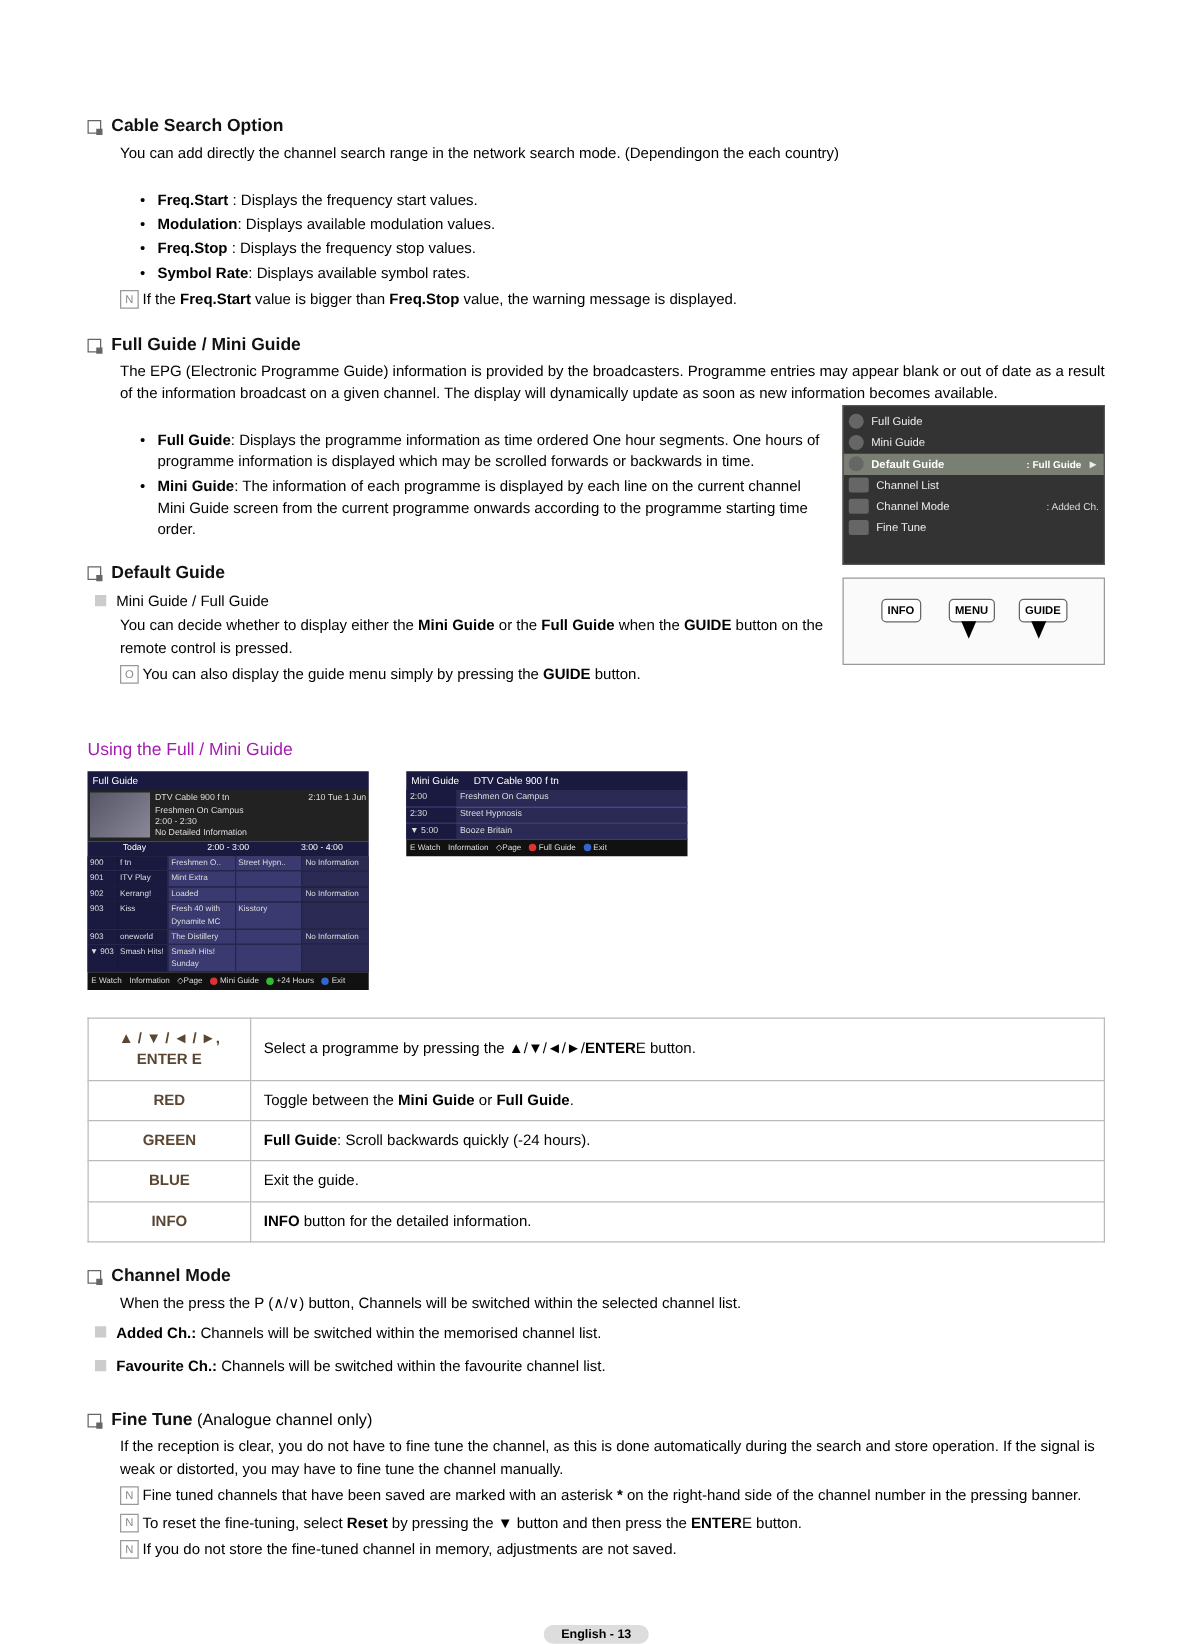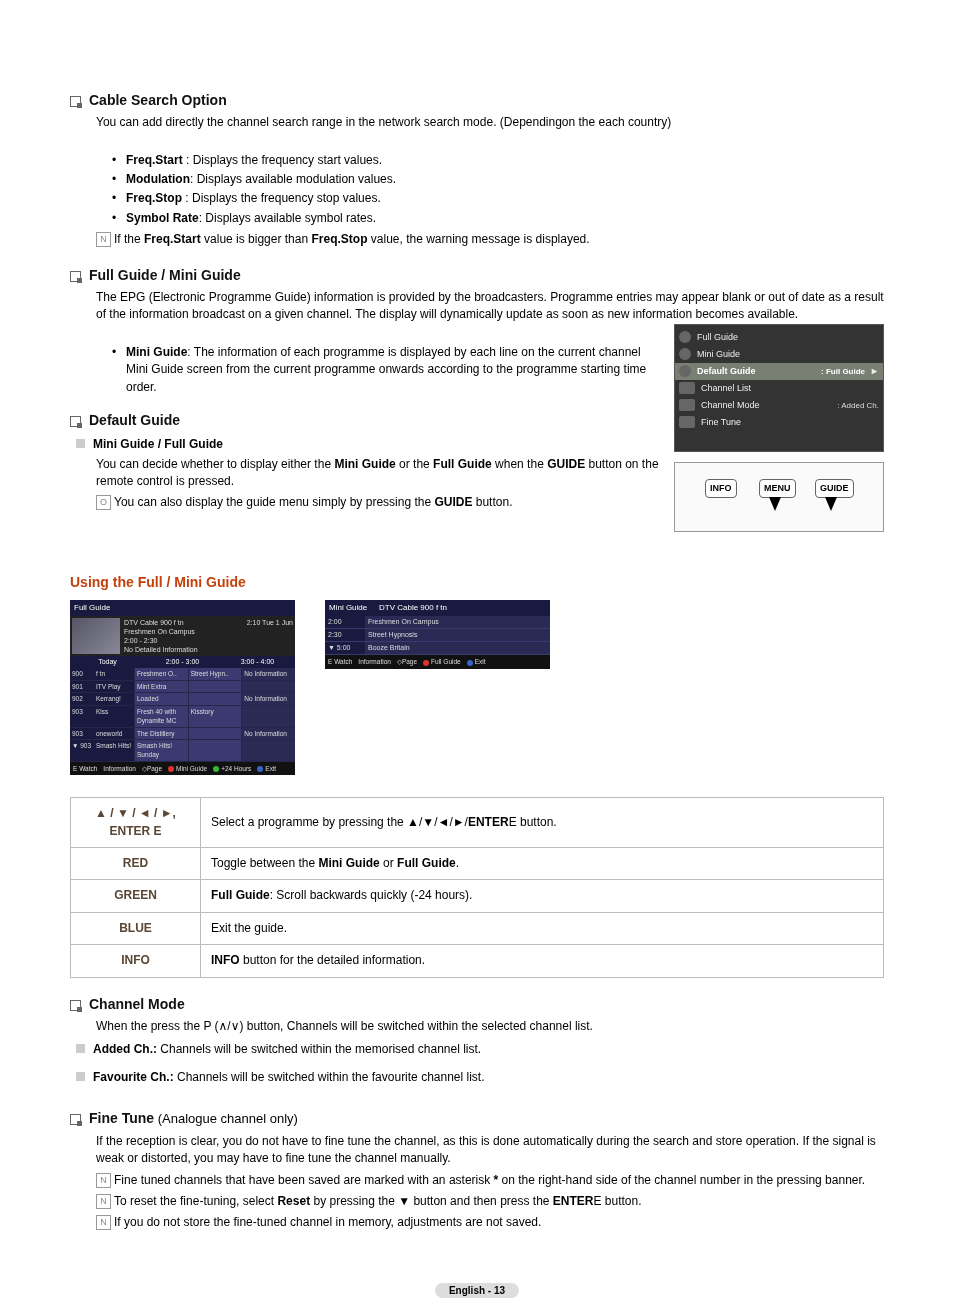--- a/index.html
+++ b/index.html
@@ -12,35 +12,35 @@
   .body { margin-left: 26px; }
   .bullet-list { margin-left: 20px; margin-top: 20px; margin-bottom: 4px; list-style: none; }
   .bullet-list li { position: relative; padding-left: 10px; margin-bottom: 2px;}
   .bullet-list li::before { content: "•"; position: absolute; left: -4px; }
   .note { position:relative; padding-left: 18px; margin-top:4px;}
   .note::before { content:"N"; position:absolute; left:0; top:1px; width:13px; height:13px; border:1px solid #999; font-size:9px; text-align:center; line-height:13px; color:#888;}
   .tip { position:relative; padding-left: 18px; margin-top:4px;}
   .tip::before { content:"O"; position:absolute; left:0; top:1px; width:13px; height:13px; border:1px solid #999; font-size:9px; text-align:center; line-height:13px; color:#888;}
   .sub-head { margin-left: 6px; display:flex; align-items:baseline; gap:8px; margin-top:6px; margin-bottom:2px;}
   .sq-icon { width:9px; height:9px; background:#ccc; flex-shrink:0; display:inline-block;}
-  .sub-title { font-weight: bold; }
+  .sub-title { font-weight: normal; }
   .row-with-figure { display:flex; gap:12px; }
   .row-with-figure .text { flex:1; }
   .menu-box { width:210px; background:#333; color:#eee; font-size:9px; padding:4px 0 20px 0; border:1px solid #555; }
   .menu-row { display:flex; align-items:center; padding:2px 4px 2px 2px;}
   .menu-icon { width:16px; height:12px; margin:0 6px 0 2px; background:#666; border-radius:2px; flex-shrink:0;}
   .menu-icon.round { border-radius:50%; width:12px; height:12px;}
   .menu-label { flex:1; }
   .menu-val { font-size:8px; color:#ddd;}
   .menu-row.sel { background:#7a7f73; }
   .menu-row.sel .menu-label, .menu-row.sel .menu-val { color:#fff; font-weight:bold;}
   .remote-box { width:210px; height:70px; border:1px solid #999; margin-top:10px; background:#fafafa; position:relative;}
   .remote-btn { position:absolute; border:1px solid #666; border-radius:4px; font-size:9px; font-weight:bold; text-align:center; padding:2px 4px; background:#fff;}
   .remote-arrow { position:absolute; width:0; height:0; border-left:6px solid transparent; border-right:6px solid transparent; border-top:14px solid #000;}
-  .brown-head { color:#c2410c; font-weight:bold; font-size:14px; margin-top:40px; margin-bottom:8px;}
+  .brown-head { color:#a21caf; font-weight:normal; font-size:14px; margin-top:24px; margin-bottom:8px;}
   .guide-figs { display:flex; gap:30px; margin-bottom:22px;}
   .full-guide-fig { width:225px; font-size:7px; color:#ddd;}
   .mini-guide-fig { width:225px; font-size:7px; color:#ddd;}
   .fg-title { background:#1a1a40; color:#fff; padding:2px 4px; font-size:8px;}
   .fg-top { display:flex; background:#222; padding:2px;}
   .fg-thumb { width:48px; height:36px; background:linear-gradient(135deg,#556,#889); margin-right:4px;}
   .fg-info { flex:1; font-size:7px; line-height:1.3;}
   .fg-date { font-size:7px; white-space:nowrap;}
   .fg-bar { background:#1a1a40; color:#fff; display:flex; font-size:7px;}
   .fg-bar span{ flex:1; text-align:center; padding:1px;}
@@ -88,20 +88,21 @@
 <div class="section">
   <div class="sec-head">
     <span class="q-icon"></span>
     <span class="sec-title">Full Guide / Mini Guide</span>
   </div>
   <div class="body">
     <div>The EPG (Electronic Programme Guide) information is provided by the broadcasters. Programme entries may appear blank or out of date as a result of the information broadcast on a given channel. The display will dynamically update as soon as new information becomes available.</div>
     <div class="row-with-figure">
       <div class="text">
         <ul class="bullet-list">
+          <li><b>Full Guide</b><span>: Displays the programme information as time ordered One hour segments. One hours of programme information is displayed which may be scrolled forwards or backwards in time.</span></li>
           <li><b>Mini Guide</b><span>: The information of each programme is displayed by each line on the current channel Mini Guide screen from the current programme onwards according to the programme starting time order.</span></li>
         </ul>
 
         <div class="section" style="margin-left:-26px; margin-top:14px;">
           <div class="sec-head">
             <span class="q-icon"></span>
             <span class="sec-title">Default Guide</span>
           </div>
           <div class="sub-head">
             <span class="sq-icon"></span>

